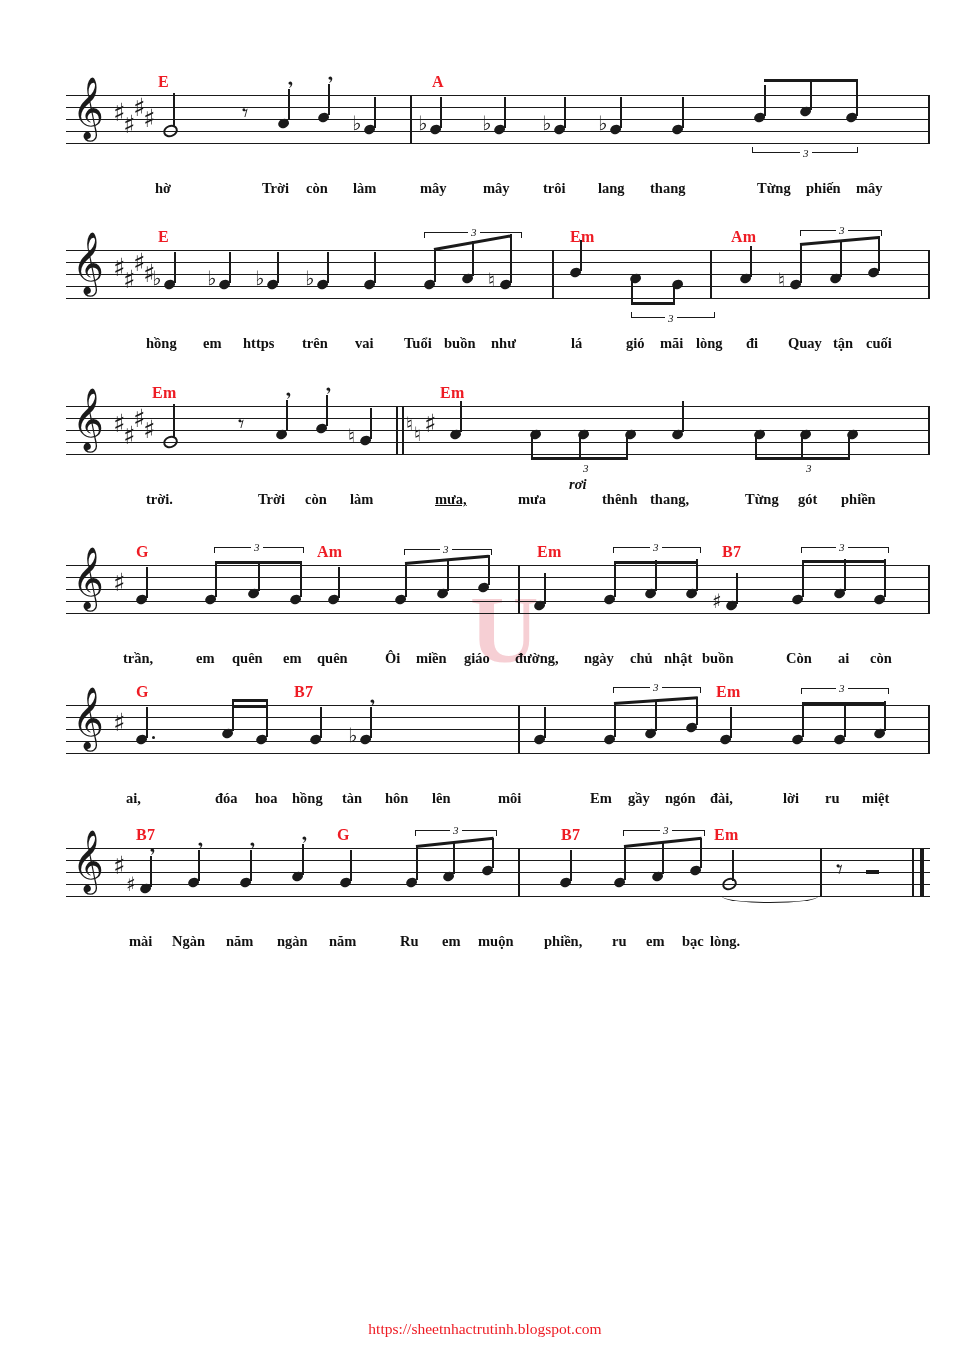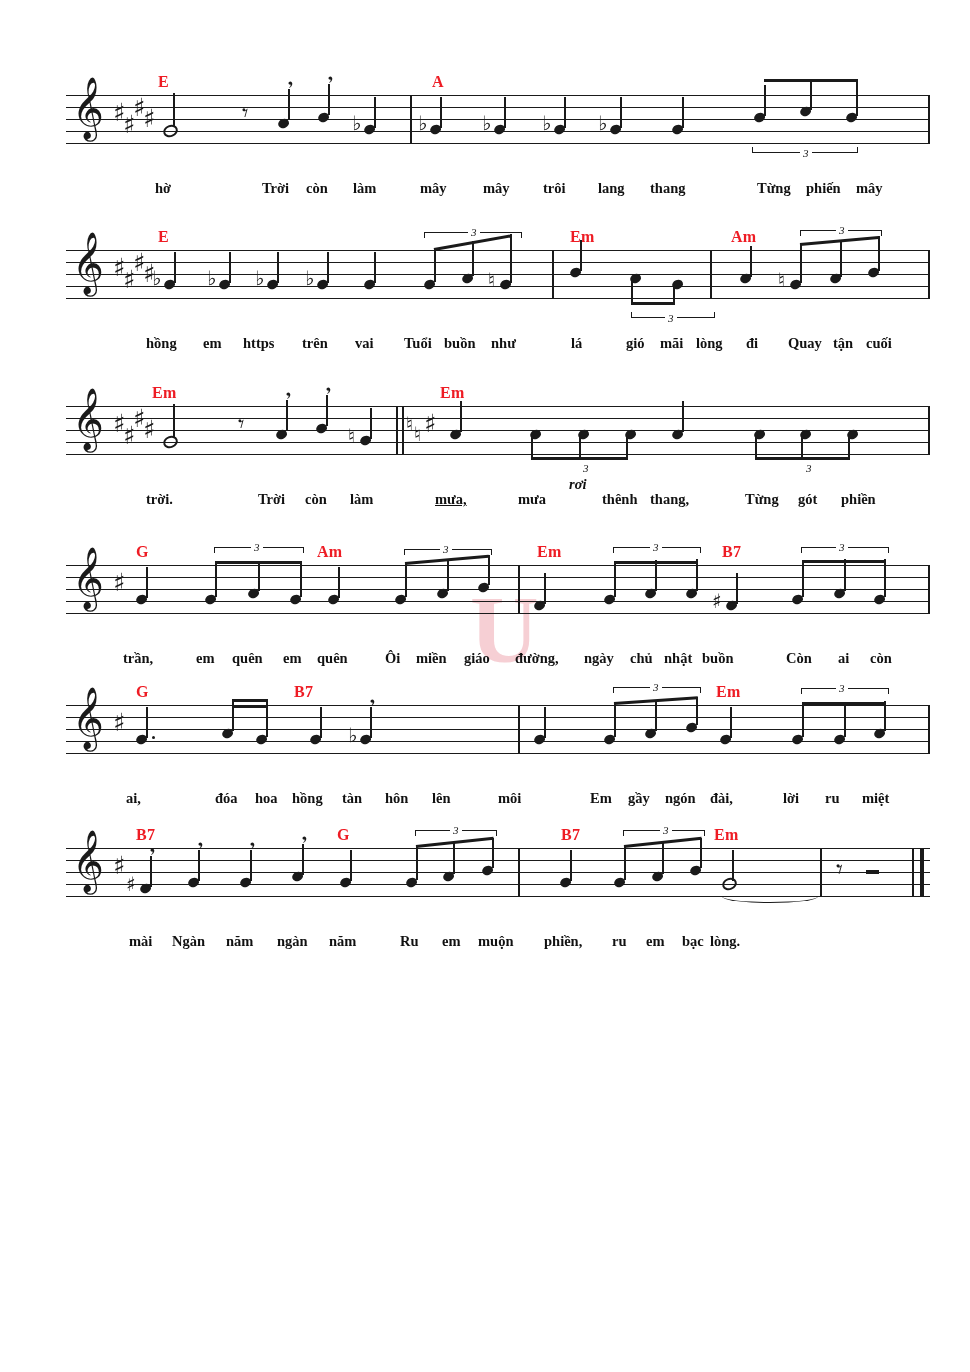--- a/index.html
+++ b/index.html
@@ -718,14 +718,15 @@
     <div class="lyric" style="left:400px;top:85px;">Ru</div>
     <div class="lyric" style="left:442px;top:85px;">em</div>
     <div class="lyric" style="left:478px;top:85px;">muộn</div>
     <div class="lyric" style="left:544px;top:85px;">phiền,</div>
     <div class="lyric" style="left:612px;top:85px;">ru</div>
     <div class="lyric" style="left:646px;top:85px;">em</div>
     <div class="lyric" style="left:682px;top:85px;">bạc</div>
     <div class="lyric" style="left:710px;top:85px;">lòng.</div>
   </div>
 
+  <div class="footer-link">https://sheetnhactrutinh.blogspot.com</div>
 
 </div>
 
 </body></html>

